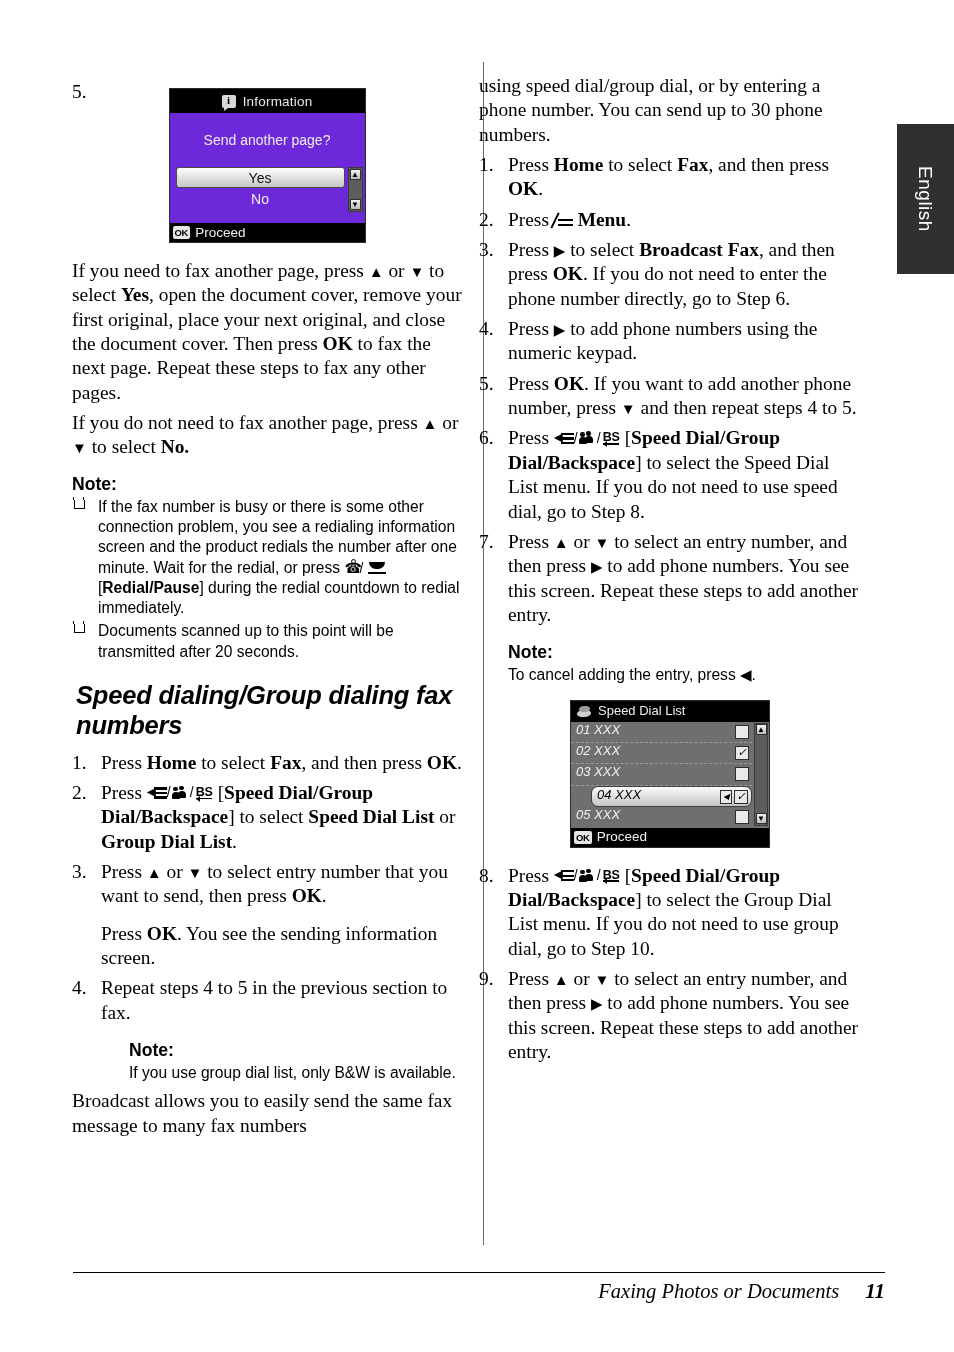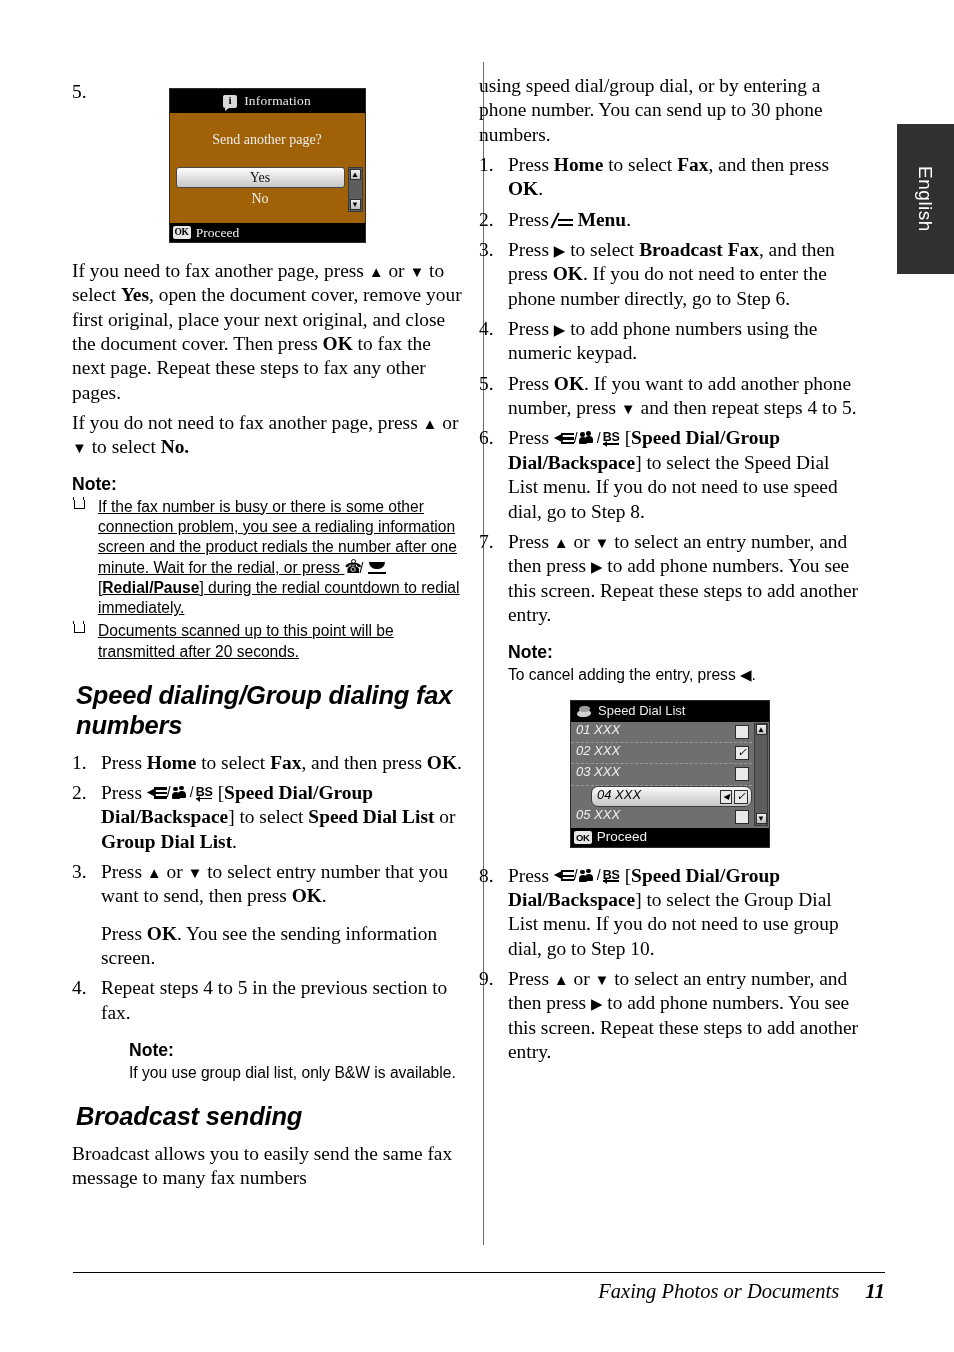--- a/index.html
+++ b/index.html
@@ -80,21 +80,21 @@
   }
 
   
   .note-head{
     font-family:"Liberation Sans", sans-serif; font-weight:bold;
     font-size:17.6px; margin:14px 0 2px 0;
   }
   .note-body{
     font-family:"Liberation Sans", sans-serif; font-size:15.6px; line-height:1.3;
   }
-  ul.note-list{ list-style:none; margin:0; padding:0;text-decoration:underline; }
+  ul.note-list{ list-style:none; margin:0; padding:0; }
   ul.note-list > li{
     position:relative; padding-left:26px; margin-bottom:3px;
     font-family:"Liberation Sans", sans-serif; font-size:15.6px; line-height:1.3;
   }
   ul.note-list > li .bullet{
     position:absolute; left:2px; top:3px;
     width:11px; height:9px;
     border:1.6px solid #000; border-top:none;
     box-sizing:border-box;
   }
@@ -228,21 +228,21 @@
 
   .lcd{
     position:relative;
     border:1px solid #2b2b2b;
     box-sizing:border-box;
     font-family:"Liberation Sans", sans-serif;
     -webkit-font-smoothing:none;
   }
 
   
-  .lcd1{ width:197px; height:155px; background:#a16207;font-family:Liberation Serif, serif; }
+  .lcd1{ width:197px; height:155px; background:#6d28d9; }
   .lcd1 .title{
     height:24px; background:#000; color:#e9e9e9;
     display:flex; align-items:center; justify-content:center;
     font-size:13.5px; letter-spacing:.2px;
   }
   .lcd1 .title .ic{
     display:inline-block; width:14px; height:13px; margin-right:7px;
     background:#d8d8d8; border-radius:2px; position:relative;
   }
   .lcd1 .title .ic::before{
@@ -442,21 +442,20 @@
       </li>
       <li>
         <span class="num">4.</span><span>Repeat steps 4 to 5 in the previous section to fax.</span>
         <div class="note-indent">
           <div class="note-head">Note:</div>
           <div class="note-body">If you use group dial list, only B&amp;W is available.</div>
         </div>
       </li>
     </ol>
 
-    <h2 class="section">Broadcast sending</h2>
     <p class="serif para">Broadcast allows you to easily send the same fax message to many fax numbers</p>
 
   </div>
 
   <div class="col col-right">
 
     <p class="serif para">using speed dial/group dial, or by entering a phone number. You can send up to 30 phone numbers.</p>
 
     <ol class="steps">
 

